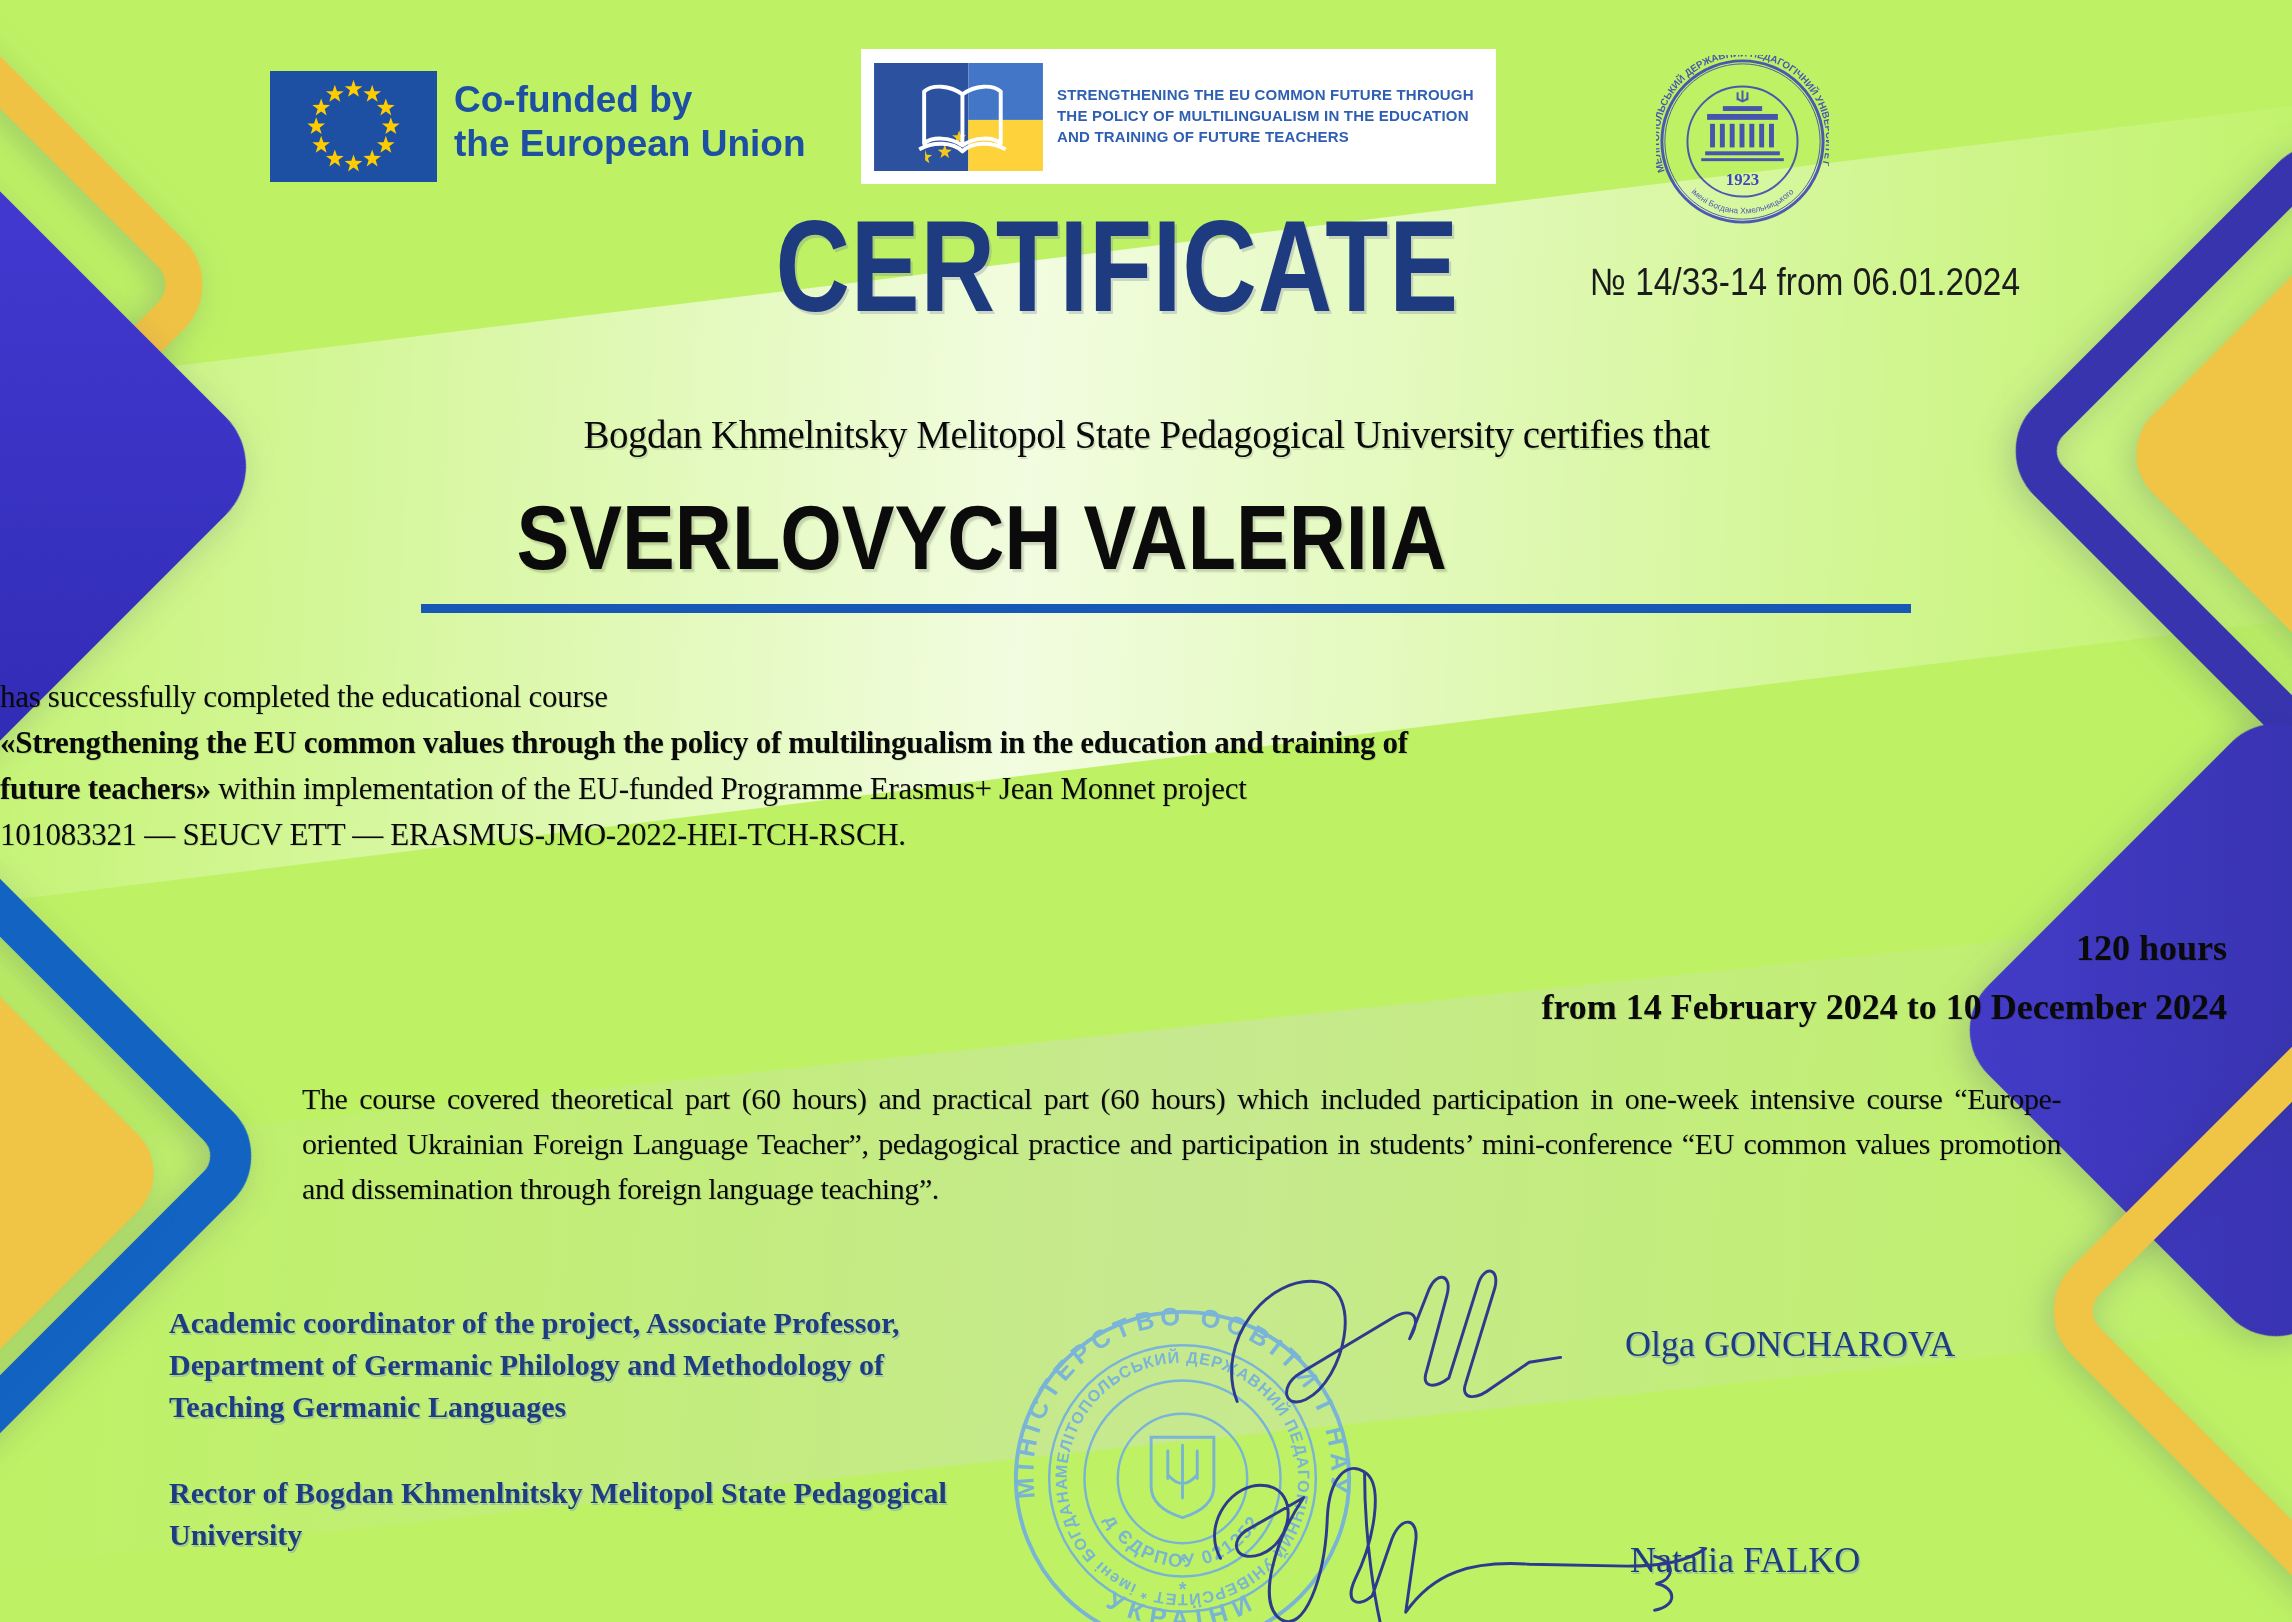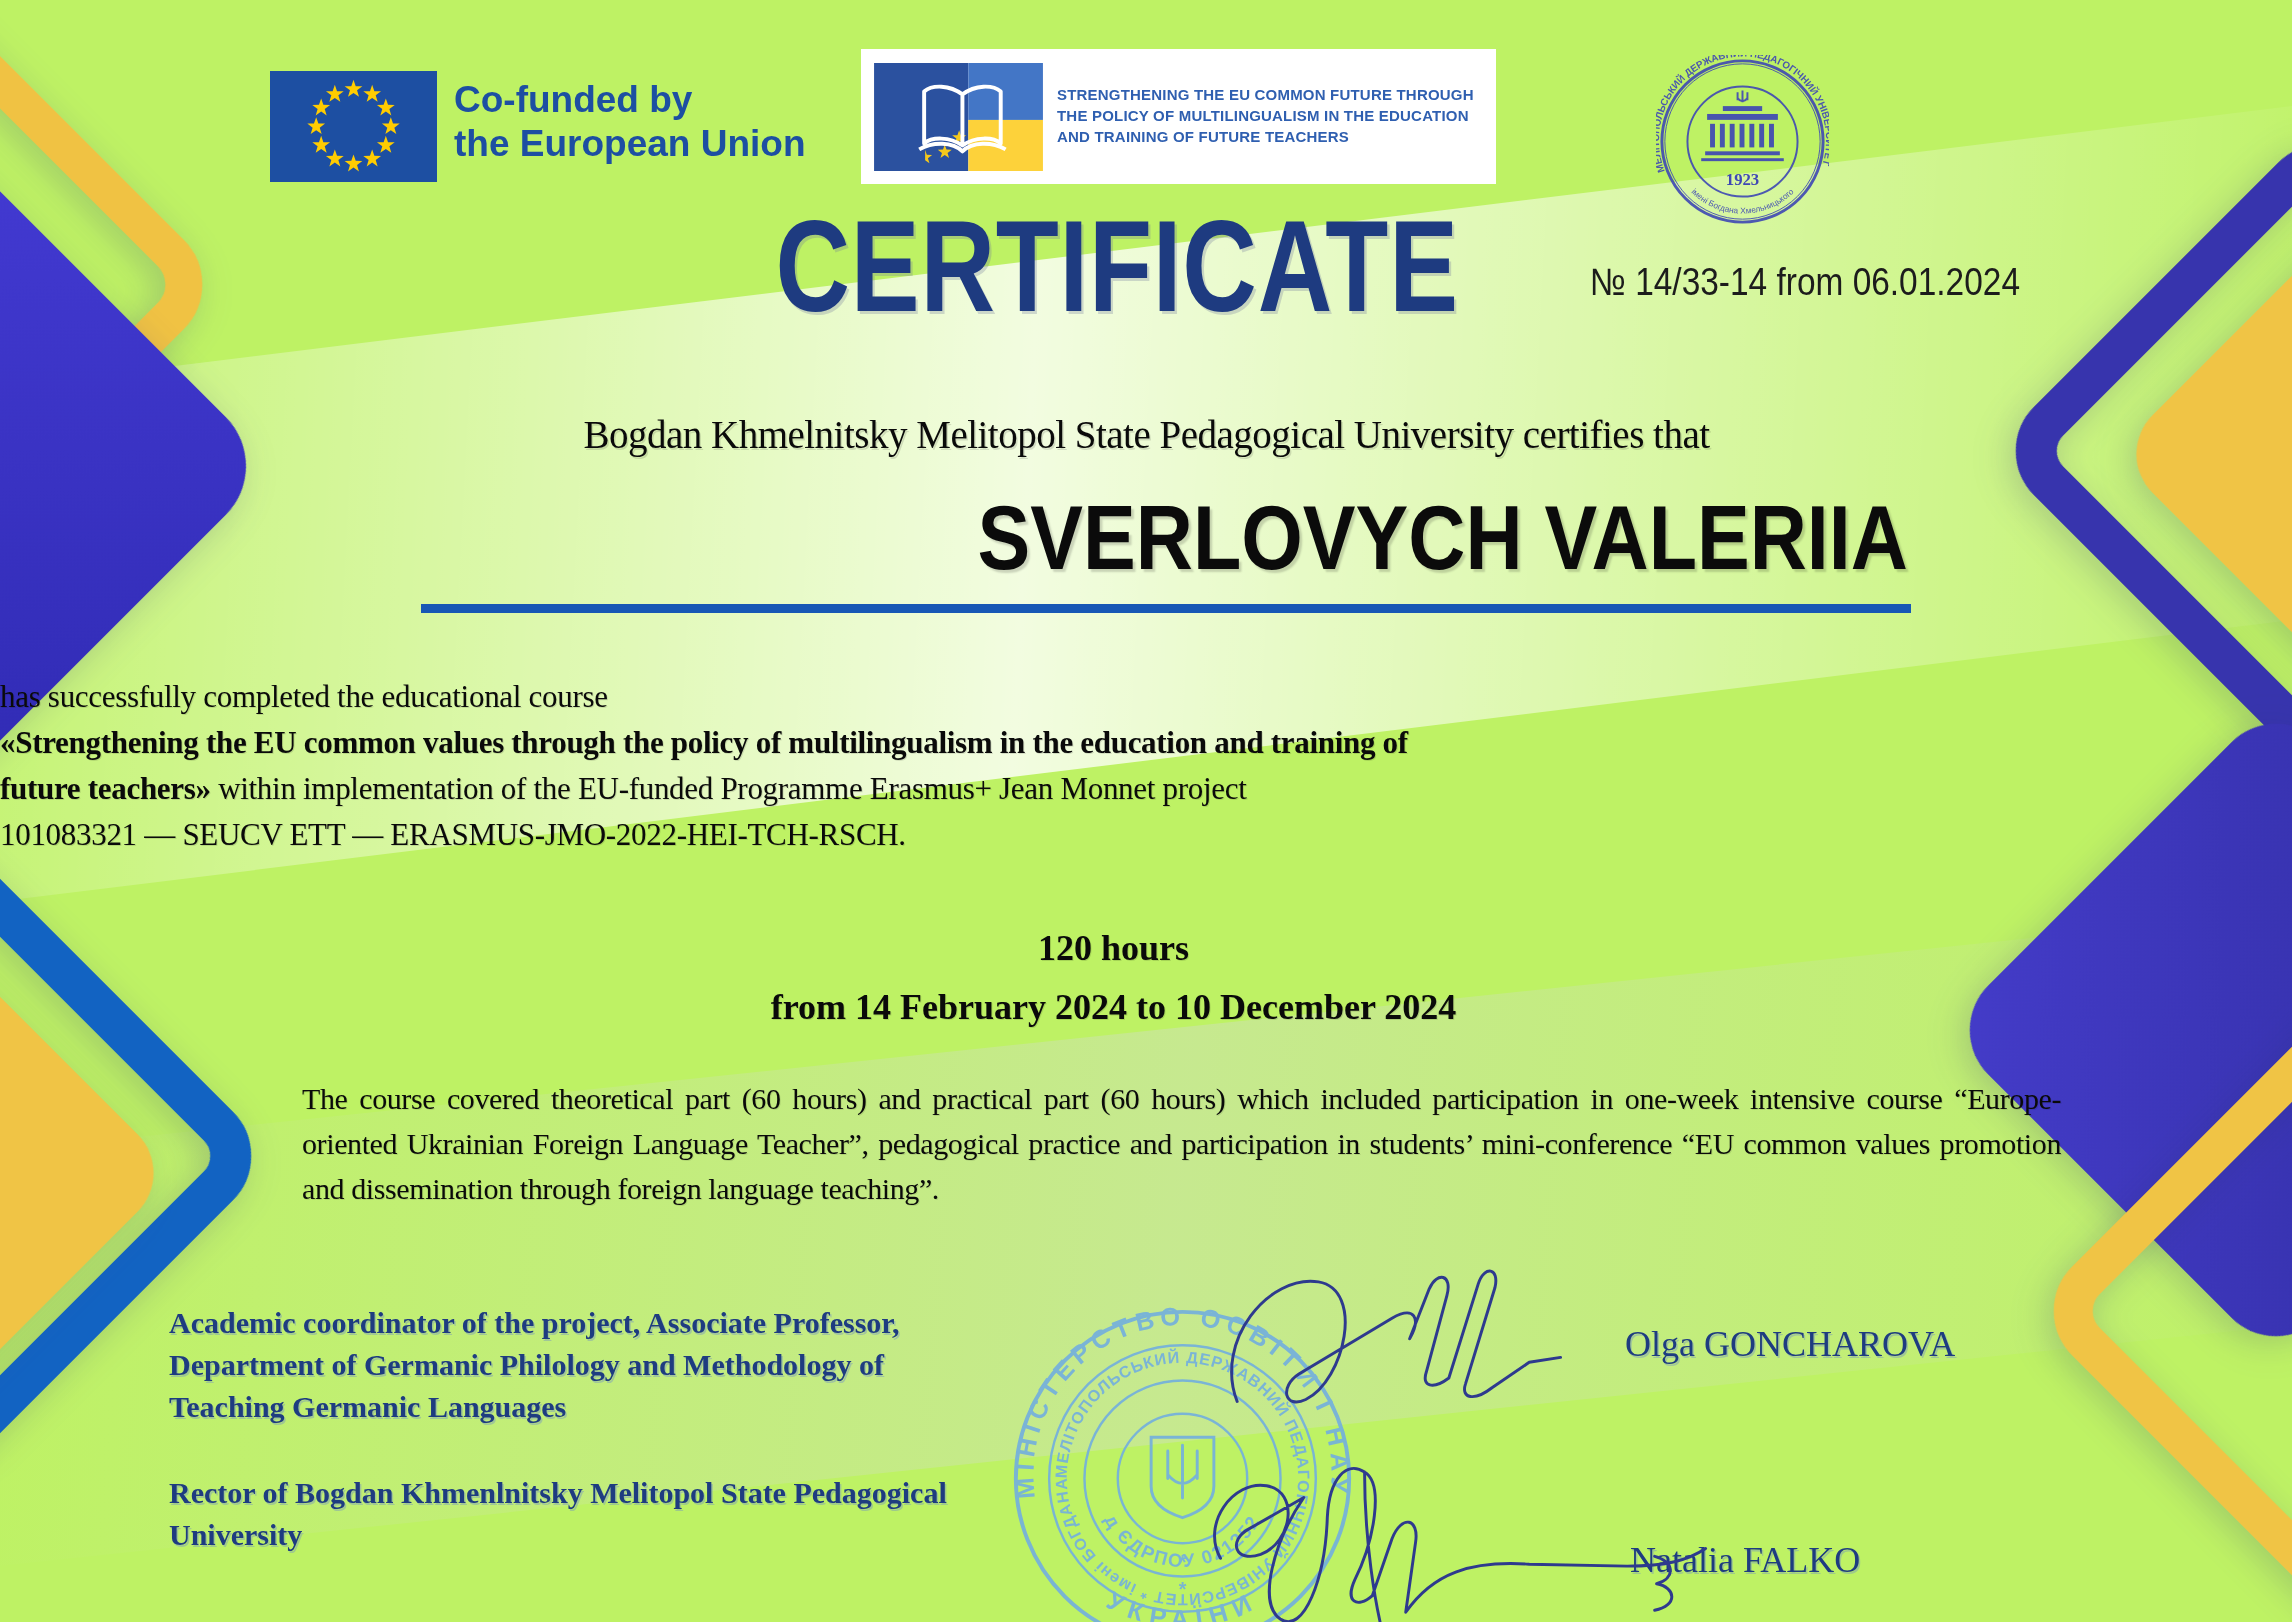--- a/index.html
+++ b/index.html
@@ -34,28 +34,28 @@
   .title-wrap{left:333px;top:192px;width:1568px;text-align:center;}
   .title-wrap span{display:inline-block;font-size:129px;font-weight:800;color:#1e3b80;
     letter-spacing:1px;transform:scaleX(.8);transform-origin:50% 50%;
     text-shadow:2.9px 2.9px 0 rgba(110,120,155,.28);}
   .cert-number{left:1590px;top:261px;font-size:38px;color:#1c1c1c;transform:scaleX(.88);
     transform-origin:0 50%;white-space:nowrap;}
   
   .serif{font-family:"Liberation Serif",serif;color:#0a0a0a;}
   .certifies{left:0;width:2293px;top:412px;text-align:center;font-size:39px;letter-spacing:-0.5px;
     text-shadow:1.5px 1.5px 0 rgba(0,0,0,.12);}
-  .name-wrap{left:0;width:1948px;top:488px;text-align:right;}
+  .name-wrap{left:0;width:1948px;top:488px;text-align:center;padding-left:8px;}
   .name-wrap span{display:inline-block;font-size:86px;font-weight:800;color:#0b0b0b;
     transform:scale(.92,1.06);transform-origin:50% 50%;text-shadow:2.9px 2.9px 2px rgba(0,0,0,.16);}
   .underline{left:421px;top:604px;width:1490px;height:8.8px;background:#1757b5;}
   .course{left:0;width:2293px;top:674px;text-align:left;font-size:31px;line-height:46px;
     letter-spacing:-0.3px;text-shadow:1px 1px 0 rgba(0,0,0,.12);}
   .course b{font-weight:700;}
-  .hours-block{left:0;width:2227px;top:919px;text-align:center;font-weight:700;font-size:36px;
+  .hours-block{left:0;width:2227px;top:919px;text-align:right;font-weight:700;font-size:36px;
     line-height:59px;text-shadow:1px 1px 0 rgba(0,0,0,.12);}
   .description{left:302px;top:1076px;width:1759px;font-size:30px;line-height:45px;
     text-align:justify;letter-spacing:-0.4px;text-shadow:1px 1px 0 rgba(0,0,0,.1);}
   
   .sig-title{font-family:"Liberation Serif",serif;font-weight:700;font-size:30px;line-height:42px;
     color:#1e3c80;white-space:pre-line;text-shadow:1.5px 1.5px 0 rgba(110,140,200,.4);}
   .coord-title{left:169px;top:1302px;width:912px;}
   .rector-title{left:169px;top:1472px;width:970px;}
   .sig-name{font-family:"Liberation Serif",serif;font-weight:400;font-size:36px;color:#1e3c80;
     text-shadow:1.5px 1.5px 0 rgba(110,140,200,.4);}

